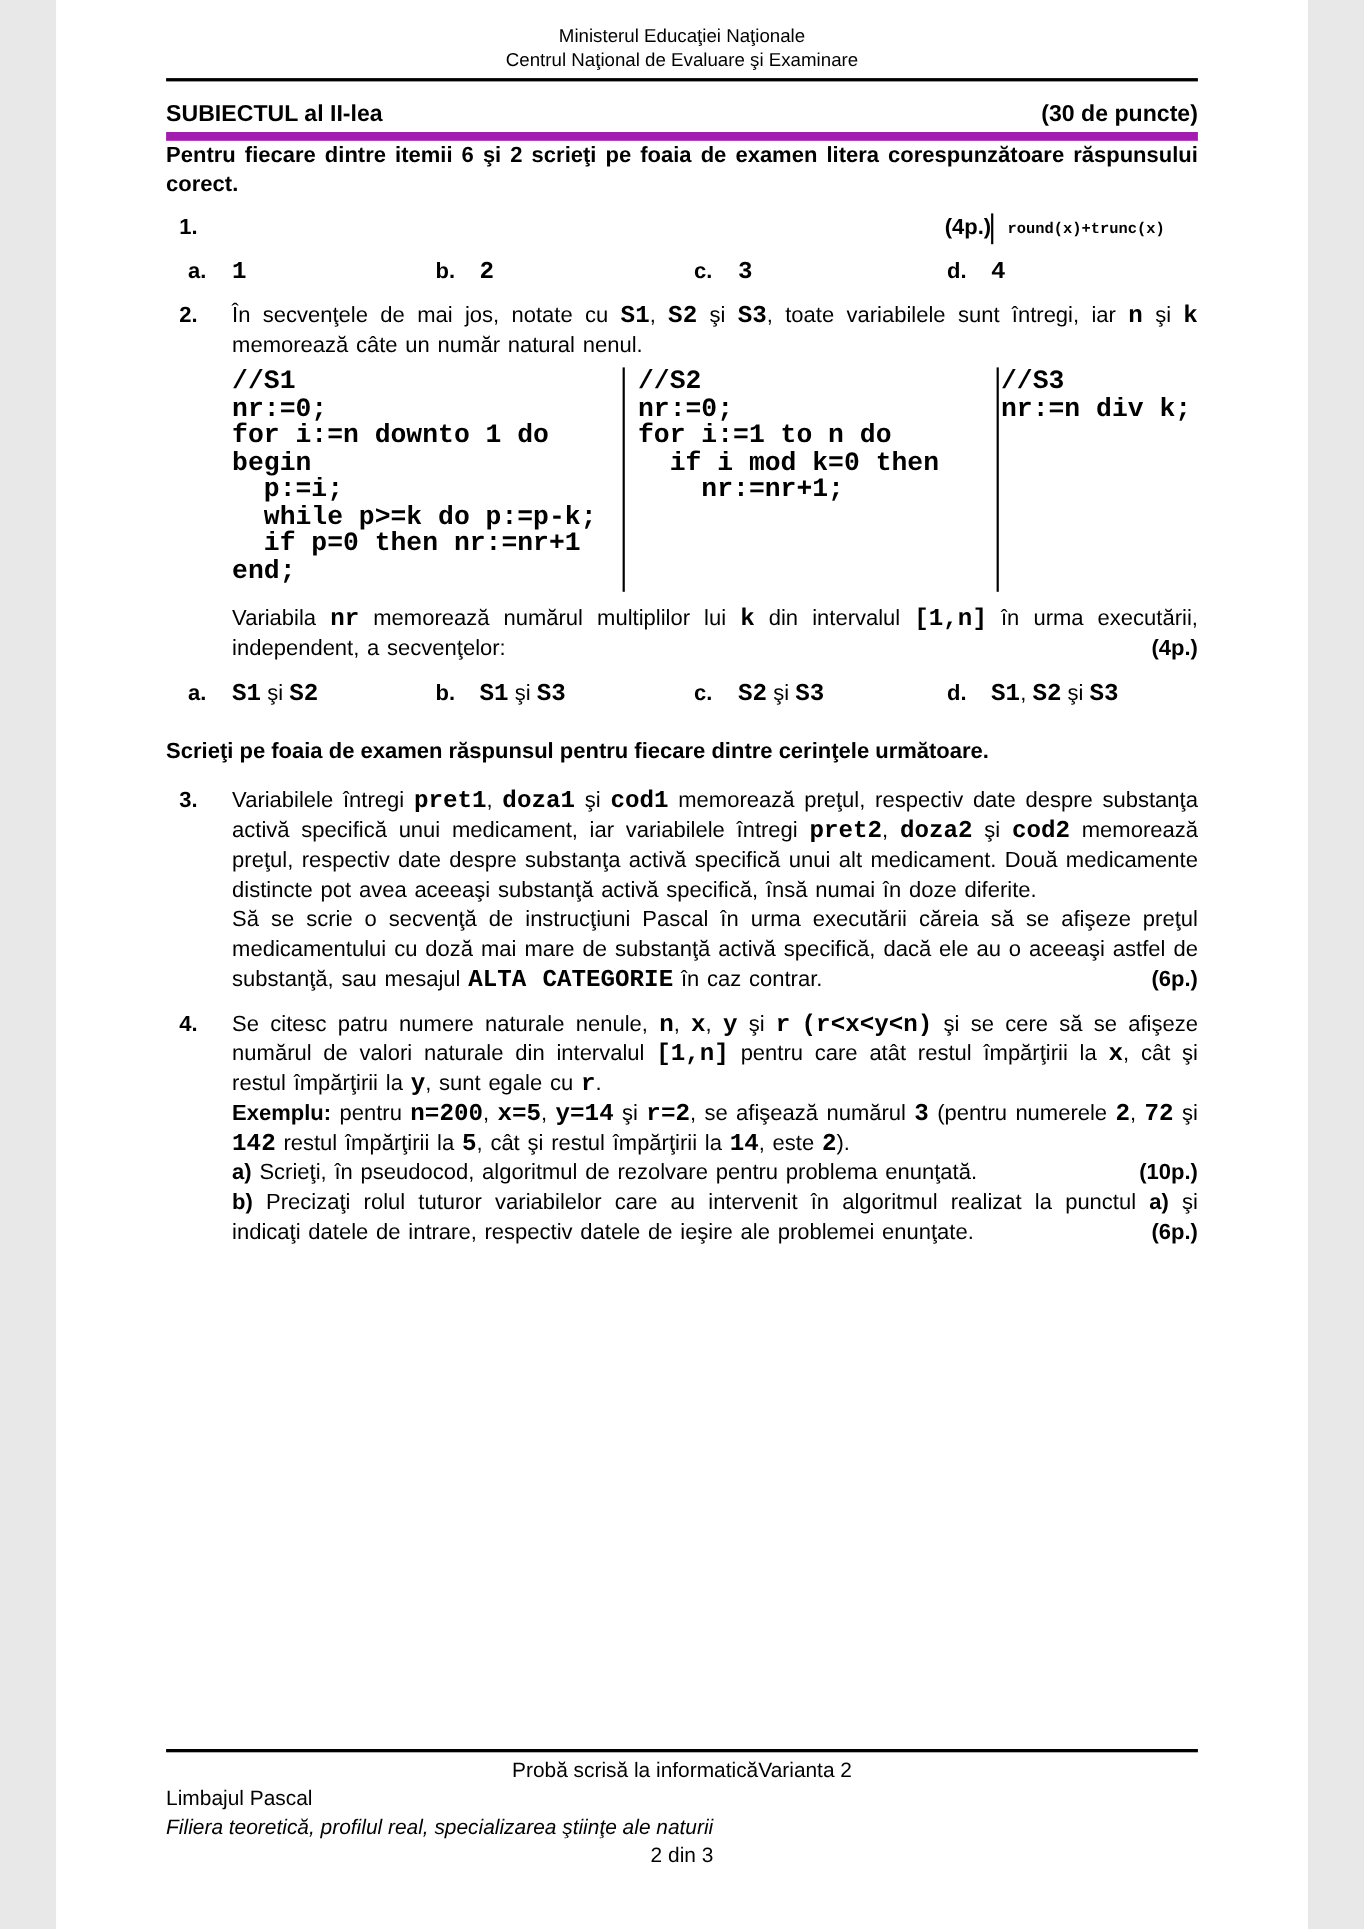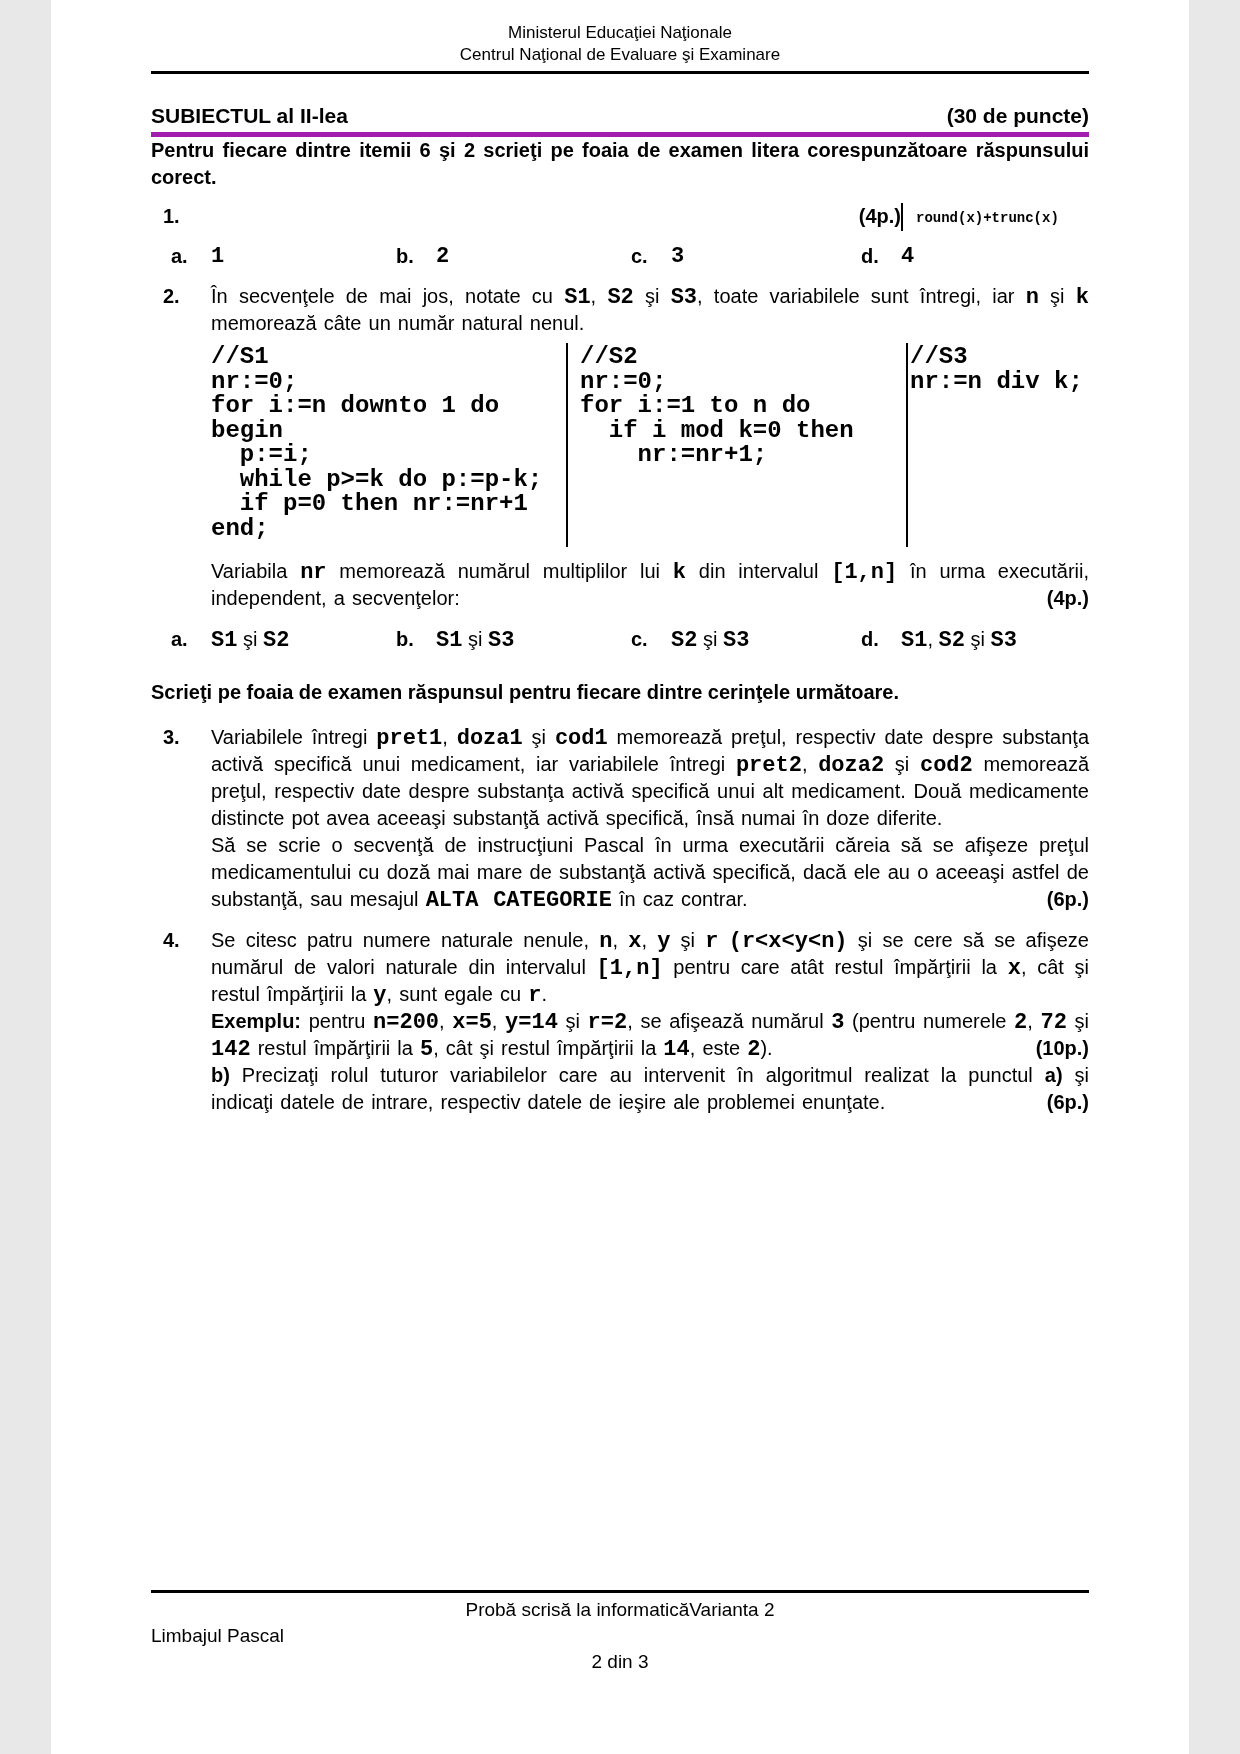--- a/index.html
+++ b/index.html
@@ -16,22 +16,22 @@
   .content{padding:22px 100px 0 100px;}
 
   
   .doc-header{text-align:center;font-size:17px;line-height:22px;}
   .header-rule{border:0;border-top:3px solid #000;margin:5px 0 0 0;}
 
   
   .title-row{
     display:flex;justify-content:space-between;
     font-weight:bold;font-size:21px;
-    margin-top:28px;padding-bottom:3px;
-    border-bottom:5px solid #a21caf;
+    margin-top:16px;padding-bottom:3px;
+    border-bottom:8px solid #a21caf;
   }
   .intro{margin:5px 0 0 0;font-weight:bold;}
 
   .just{text-align:justify;word-spacing:1.5px;margin:0;}
   .rel{position:relative;}
   .points-line{text-align:right;font-weight:bold;}
   .pts-abs{position:absolute;right:0;bottom:0;font-weight:bold;}
 
   
   .seg-t{}
@@ -189,33 +189,35 @@
         </p>
       </div>
     </div>
 
     <div class="item item4">
       <div class="qnum">4.</div>
       <div>
         <p class="just"><span class="seg-t">Se citesc patru numere naturale nenule, </span><span class="seg-c">n</span><span class="seg-t">, </span><span class="seg-c">x</span><span class="seg-t">, </span><span class="seg-c">y</span><span class="seg-t"> şi </span><span class="seg-c">r</span><span class="seg-t"> </span><span class="seg-c">(r&lt;x&lt;y&lt;n)</span><span class="seg-t"> şi se cere să se afişeze numărul de valori naturale din intervalul </span><span class="seg-c">[1,n]</span><span class="seg-t"> pentru care atât restul împărţirii la </span><span class="seg-c">x</span><span class="seg-t">, cât şi restul împărţirii la </span><span class="seg-c">y</span><span class="seg-t">, sunt egale cu </span><span class="seg-c">r</span><span class="seg-t">.</span></p>
         <p class="just"><span class="seg-b">Exemplu:</span><span class="seg-t"> pentru </span><span class="seg-c">n=200</span><span class="seg-t">, </span><span class="seg-c">x=5</span><span class="seg-t">, </span><span class="seg-c">y=14</span><span class="seg-t"> şi </span><span class="seg-c">r=2</span><span class="seg-t">, se afişează numărul </span><span class="seg-c">3</span><span class="seg-t"> (pentru numerele </span><span class="seg-c">2</span><span class="seg-t">, </span><span class="seg-c">72</span><span class="seg-t"> şi </span><span class="seg-c">142</span><span class="seg-t"> restul împărţirii la </span><span class="seg-c">5</span><span class="seg-t">, cât şi restul împărţirii la </span><span class="seg-c">14</span><span class="seg-t">, este </span><span class="seg-c">2</span><span class="seg-t">).</span></p>
         <p class="just rel">
+          <span><span class="seg-b">a)</span><span class="seg-t"> Scrieţi, în pseudocod, algoritmul de rezolvare pentru problema enunţată.</span></span>
           <span class="pts-abs">(10p.)</span>
         </p>
         <p class="just rel">
           <span><span class="seg-b">b)</span><span class="seg-t"> Precizaţi rolul tuturor variabilelor care au intervenit în algoritmul realizat la punctul </span><span class="seg-b">a)</span><span class="seg-t"> şi indicaţi datele de intrare, respectiv datele de ieşire ale problemei enunţate.</span></span>
           <span class="pts-abs">(6p.)</span>
         </p>
       </div>
     </div>
 
   </div>
 
   <div class="footer">
     <div class="footer-rule"></div>
     <div class="frow">
       <span>Probă scrisă la informatică</span>
       <span>Varianta 2</span>
     </div>
     <div>Limbajul Pascal</div>
+    <div class="italic">Filiera teoretică, profilul real, specializarea ştiinţe ale naturii</div>
     <div class="pagenum">2 din 3</div>
   </div>
 </div>
 
 </body></html>

